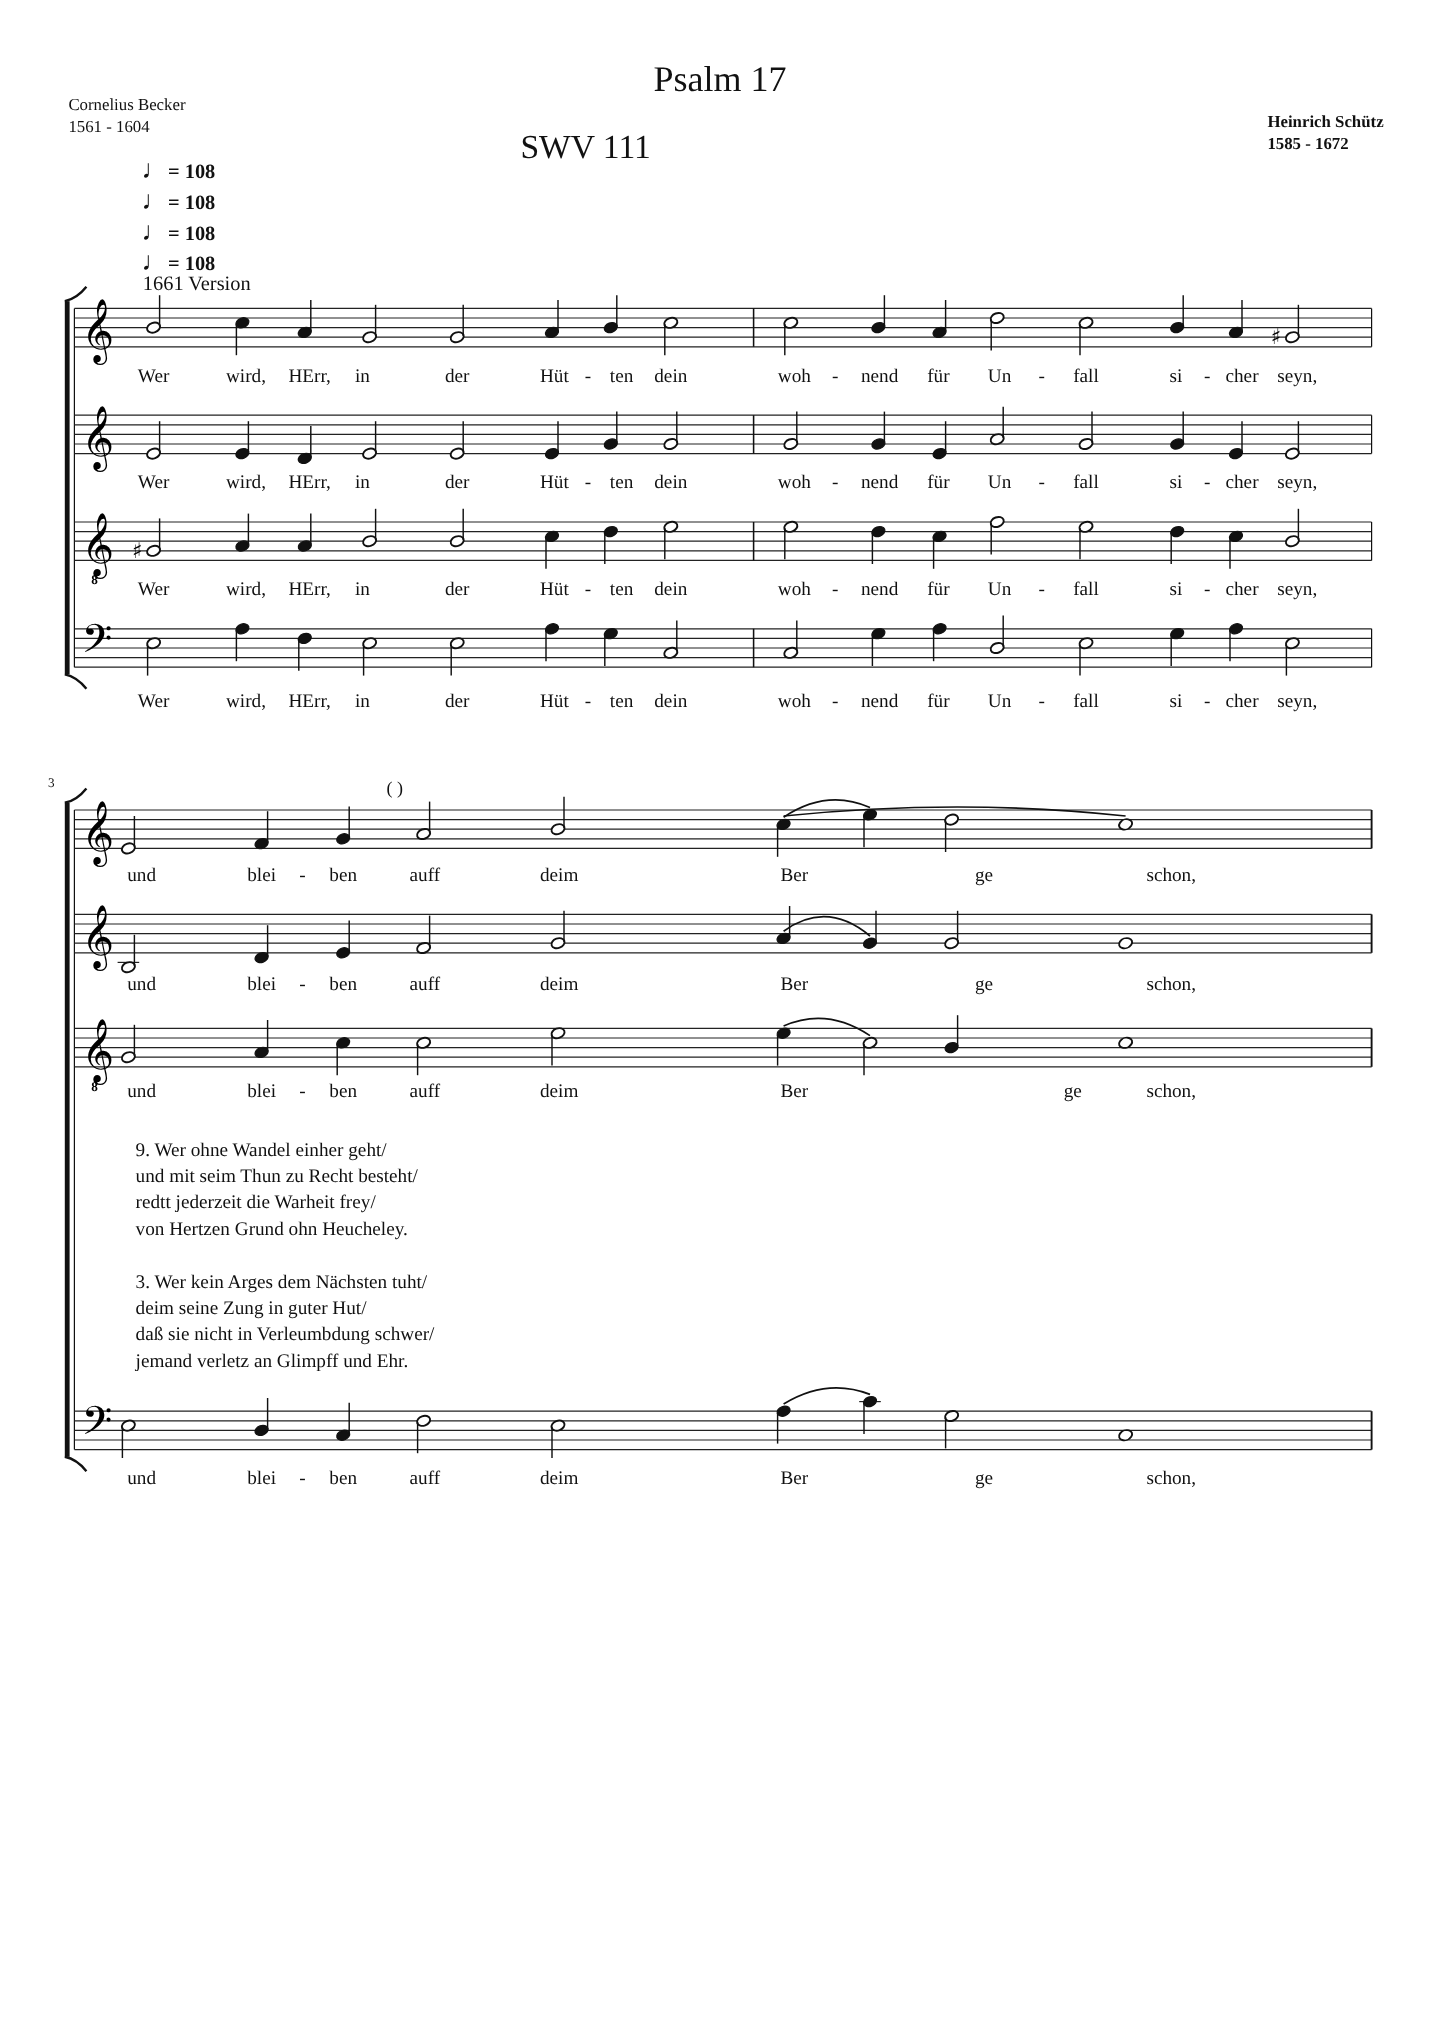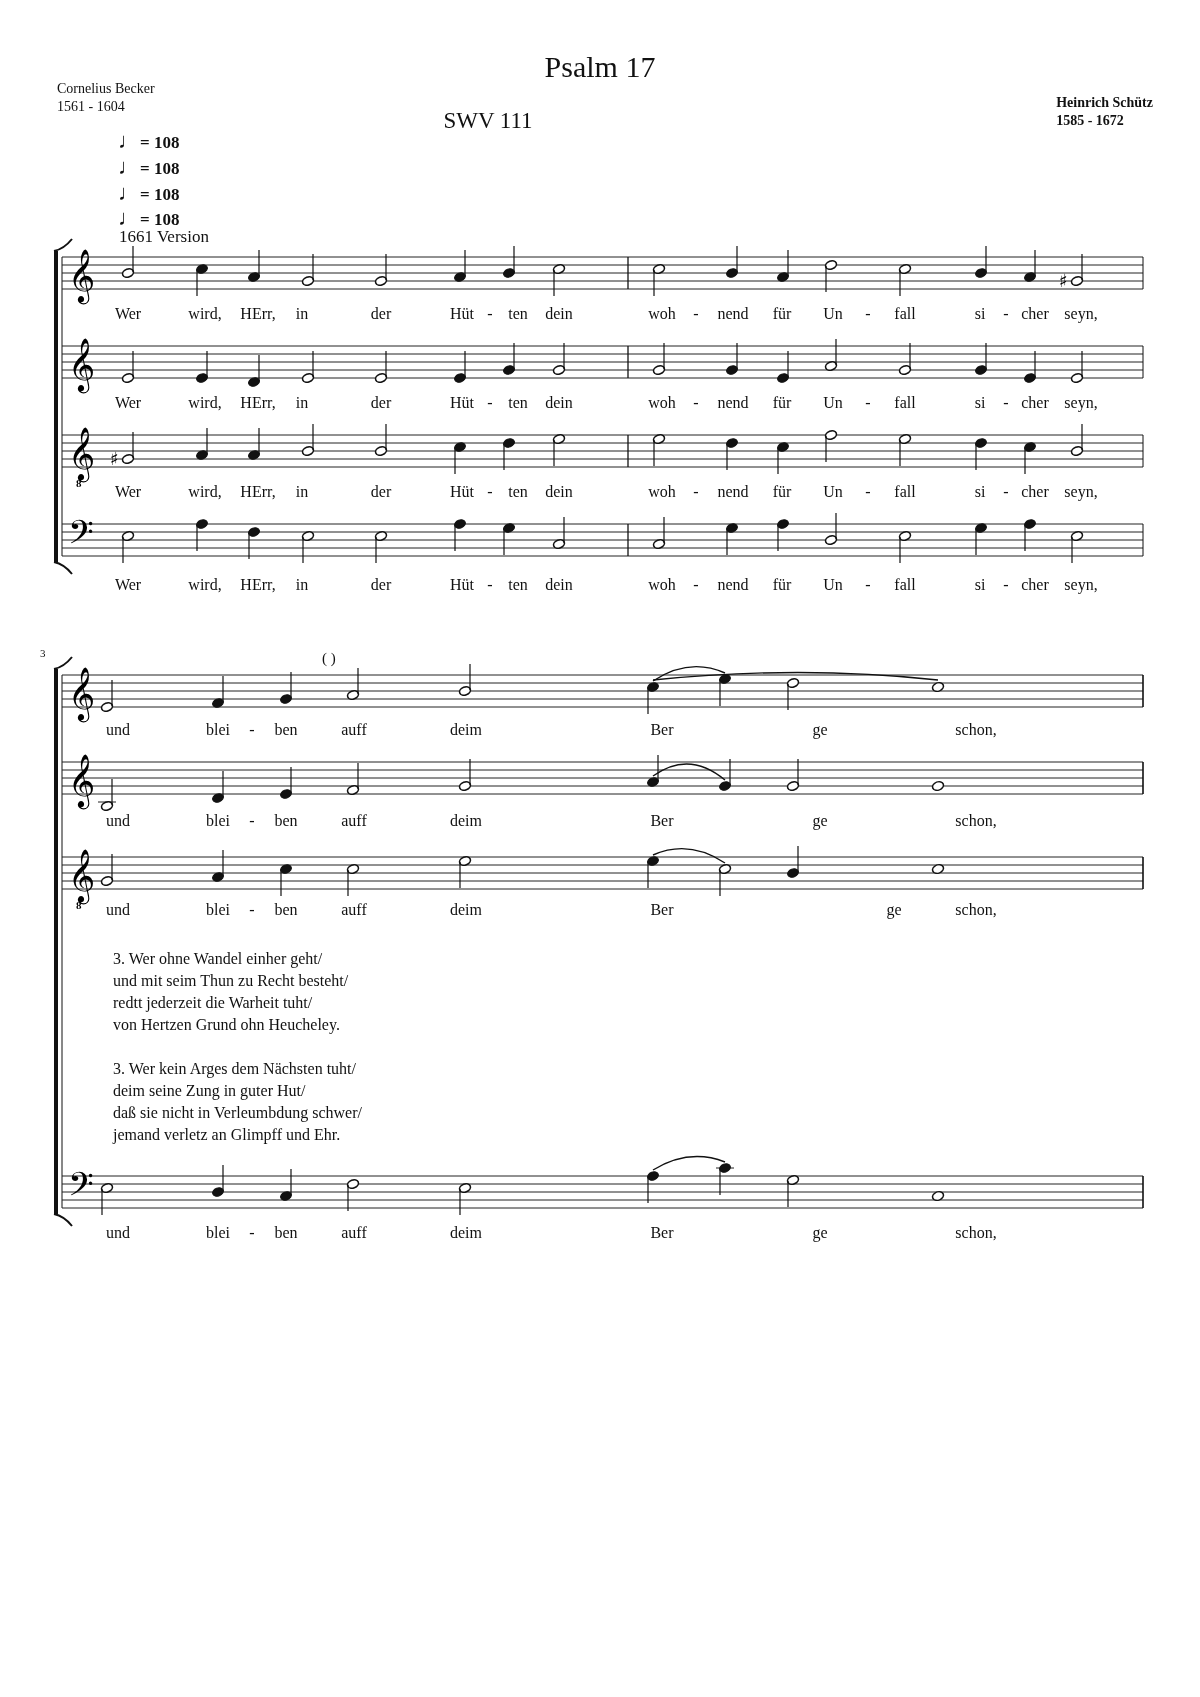--- a/index.html
+++ b/index.html
@@ -1,20 +1,20 @@
 <!DOCTYPE html>
 <html><head>
 <meta charset="utf-8">
 <style>
   html, body { margin: 0; padding: 0; background: #ffffff; }
   body { width: 1200px; height: 1697px; position: relative; overflow: hidden;
          font-family: "Liberation Serif", "DejaVu Serif", serif; color: #111; }
   .abs { position: absolute; white-space: nowrap; }
   .title { top: 50px; left: 0; width: 1200px; text-align: center; font-size: 30px; }
-  .subtitle { top: 108px; left: 0; width: 976px; text-align: center; font-size: 23px; }
+  .subtitle { top: 108px; left: 0; width: 976px; text-align: center; font-size: 28px; }
   .meta { font-size: 14px; line-height: 18px; }
   .meta-left { top: 80px; left: 57px; }
   .meta-right { top: 94px; right: 47px; text-align: left; font-weight: bold; }
   .tempo { left: 118px; font-size: 17px; font-weight: bold; text-align: center; }
   .tempo .note-glyph { font-size: 22px; font-weight: normal; }
   .version { top: 227px; left: 119px; font-size: 17px; }
   .lyric { font-size: 16px; transform: translateX(-50%); }
   .verse { left: 113px; font-size: 16px; line-height: 22px; }
   svg.score { position: absolute; left: 0; top: 0; }
 </style>
@@ -457,23 +457,23 @@
     <div class="abs lyric" style="left: 466px; top: 1224px;">deim</div>
     <div class="abs lyric" style="left: 662px; top: 1224px;">Ber</div>
     <div class="abs lyric" style="left: 820px; top: 1224px;">ge</div>
     <div class="abs lyric" style="left: 976px; top: 1224px;">schon,</div>
   </div>
 
 <div class="abs" style="top:647px; left:40px; font-size:11px;">3</div>
 <div class="abs" style="top:650px; left:322px; font-size:15px;">( )</div>
 
 <div class="abs verse" style="top:948px">
-  <div>3. Wer ohne Wandel einher geht/</div>
+  <div>9. Wer ohne Wandel einher geht/</div>
   <div>und mit seim Thun zu Recht besteht/</div>
-  <div>redtt jederzeit die Warheit tuht/</div>
+  <div>redtt jederzeit die Warheit frey/</div>
   <div>von Hertzen Grund ohn Heucheley.</div>
 </div>
 <div class="abs verse" style="top:1058px">
   <div>3. Wer kein Arges dem Nächsten tuht/</div>
   <div>deim seine Zung in guter Hut/</div>
   <div>daß sie nicht in Verleumbdung schwer/</div>
   <div>jemand verletz an Glimpff und Ehr.</div>
 </div>
 
 </body></html>

